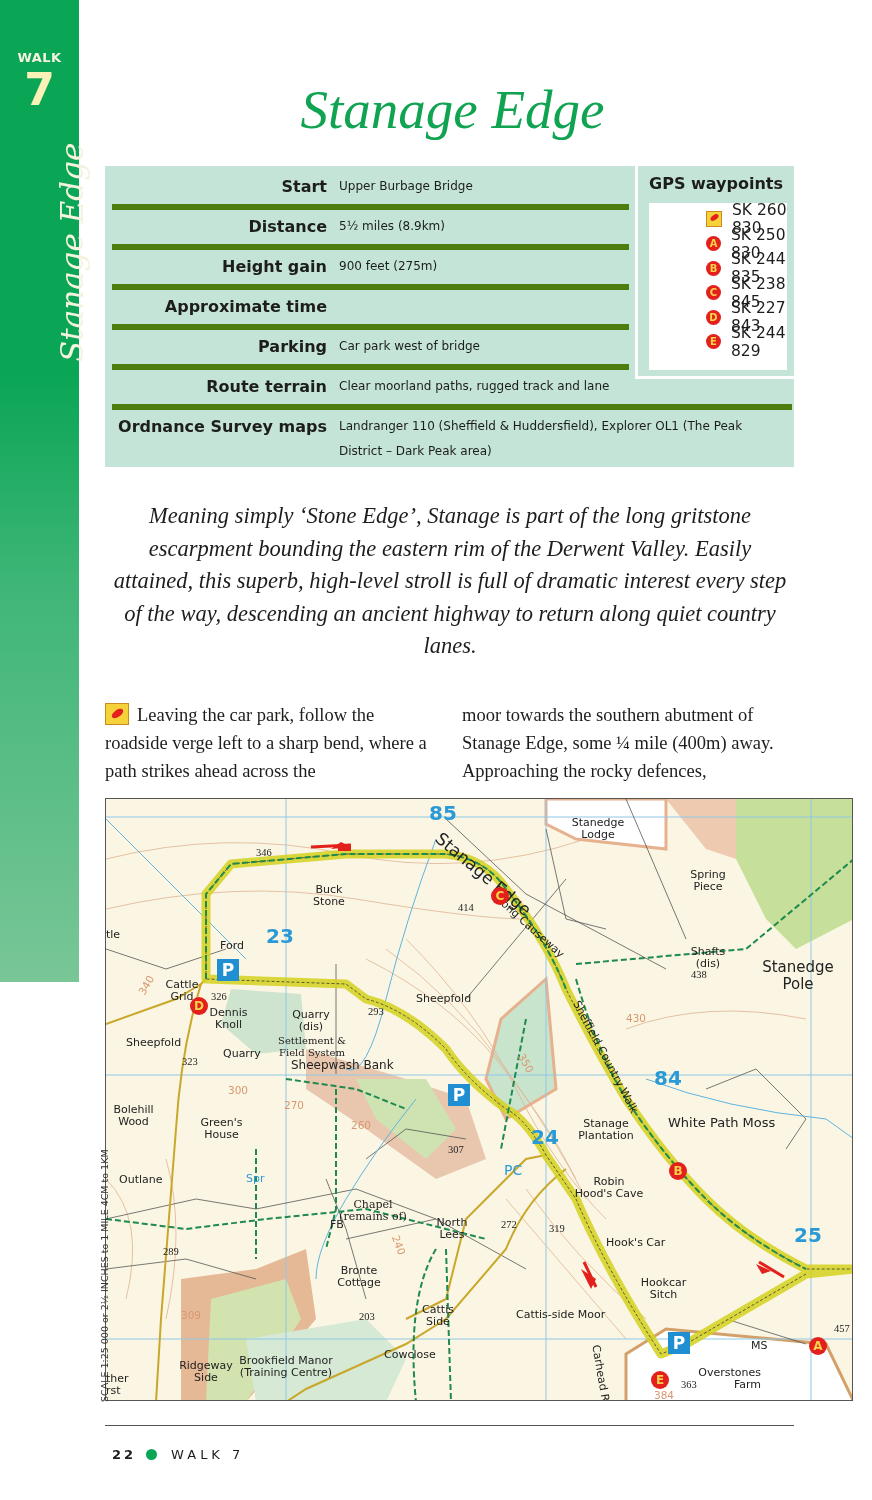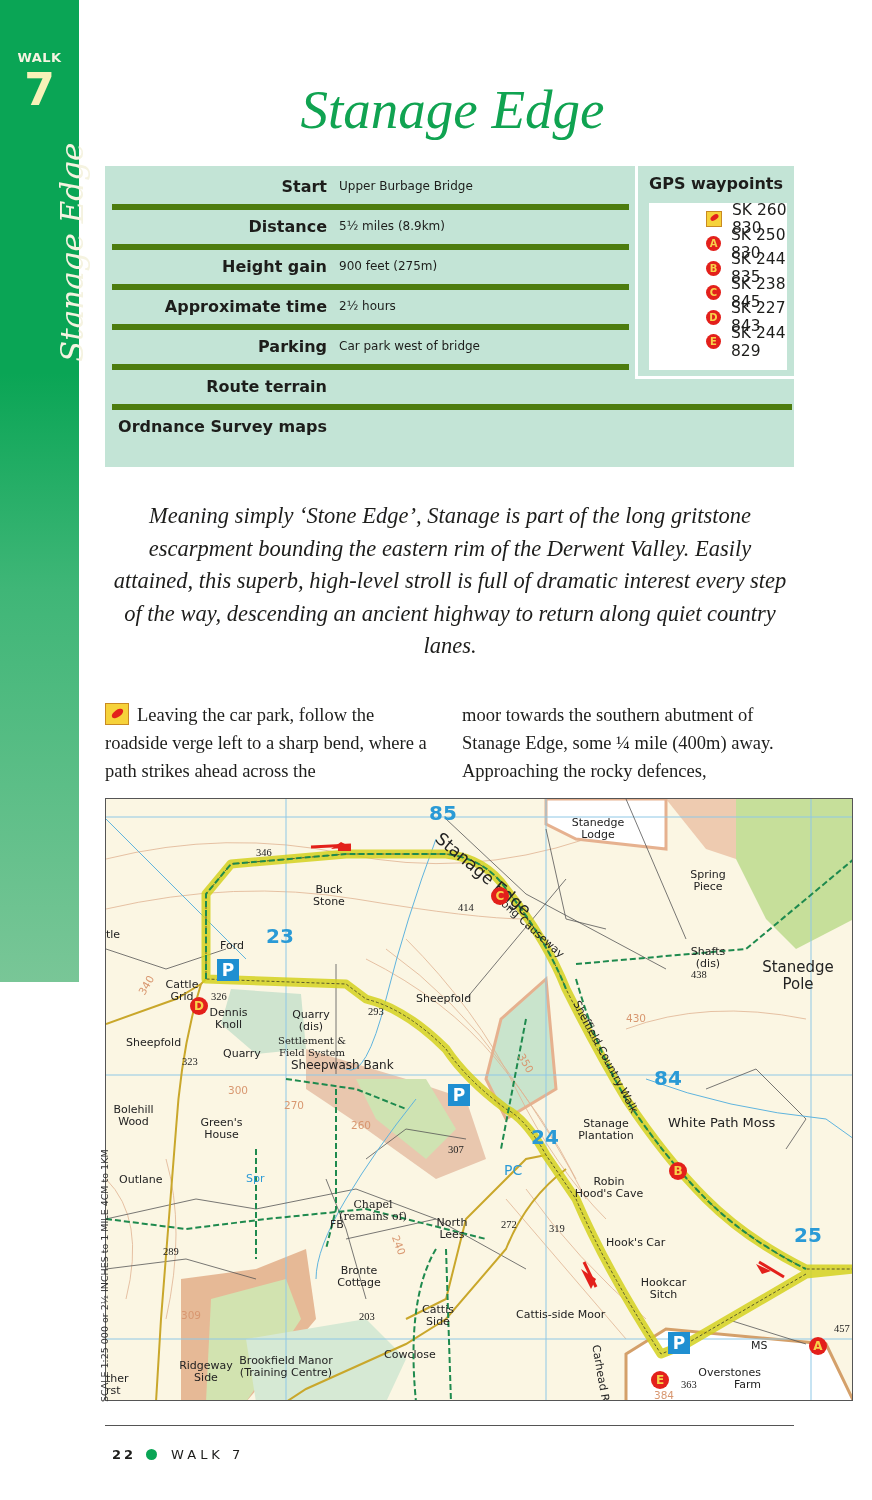--- a/index.html
+++ b/index.html
@@ -146,31 +146,32 @@
     <div class="info-row short">
       <span class="lbl">Distance</span>
       <span class="val">5½ miles (8.9km)</span>
     </div>
     <div class="info-row short">
       <span class="lbl">Height gain</span>
       <span class="val">900 feet (275m)</span>
     </div>
     <div class="info-row short">
       <span class="lbl">Approximate time</span>
-      <span class="val">2½ hours</span>
     </div>
     <div class="info-row short">
       <span class="lbl">Parking</span>
       <span class="val">Car park west of bridge</span>
     </div>
     <div class="info-row">
       <span class="lbl">Route terrain</span>
+      <span class="val" style="max-width:300px">Clear moorland paths, rugged track and lane</span>
     </div>
     <div class="info-row last">
       <span class="lbl">Ordnance Survey maps</span>
+      <span class="val" style="max-width:420px">Landranger 110 (Sheffield &amp; Huddersfield), Explorer OL1 (The Peak District – Dark Peak area)</span>
     </div>
   </div>
 
   <div class="gps-box">
     <div class="gps-title">GPS waypoints</div>
     <div class="gps-list">
       <div class="gps-item">
         <span class="start-badge"></span>
         <span>SK 260 830</span>
       </div>

